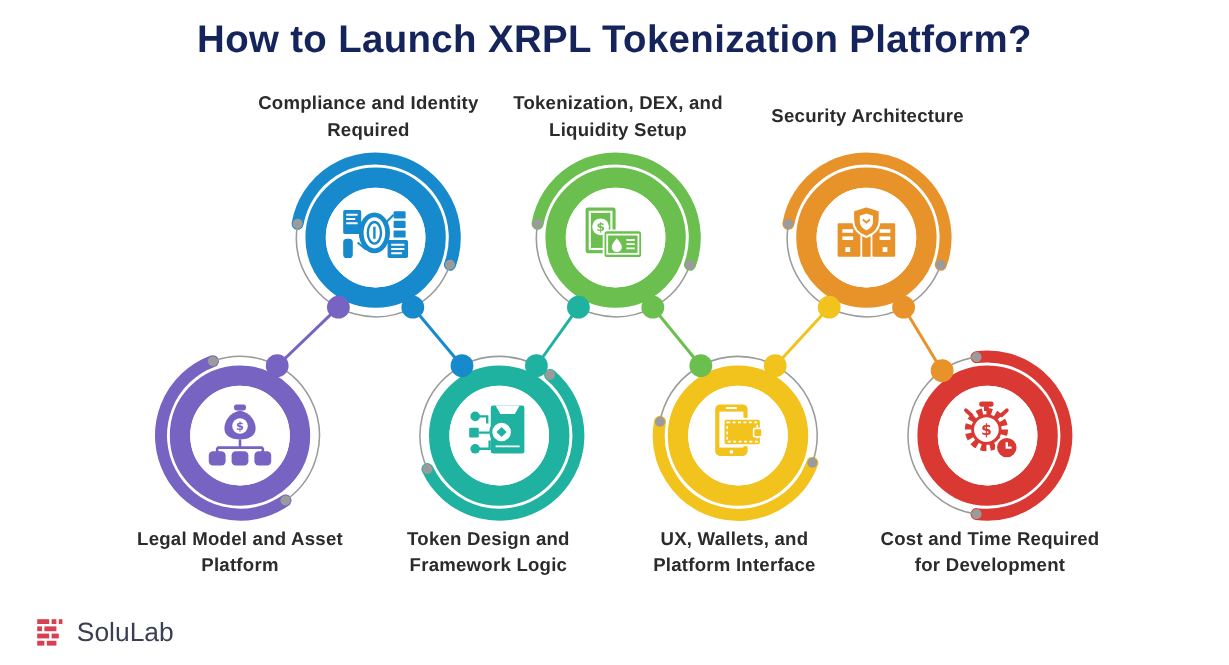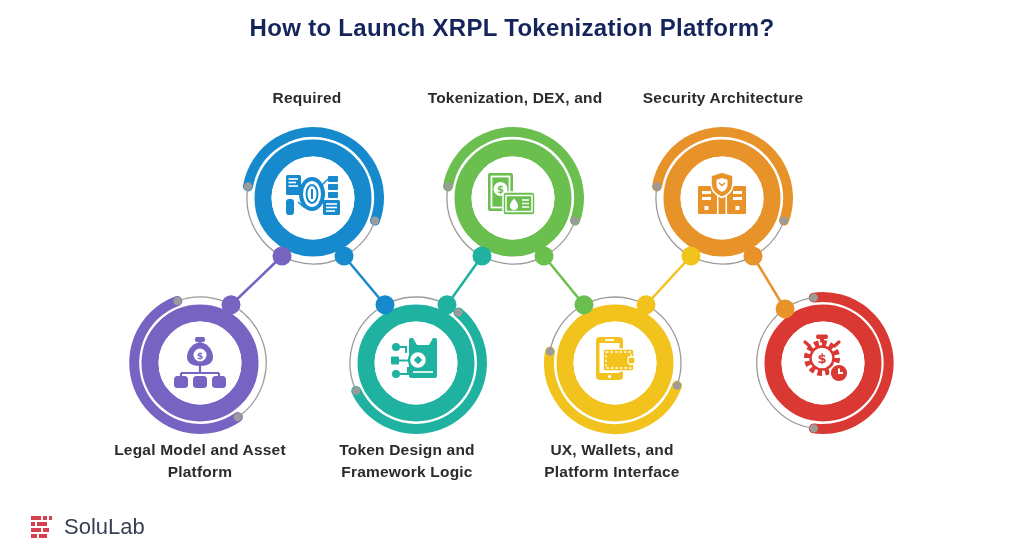--- a/index.html
+++ b/index.html
@@ -3,21 +3,21 @@
 <meta charset="utf-8">
 <style>
   html,body{margin:0;padding:0;background:#fff;}
   .canvas{
     position:relative;width:1024px;height:554px;overflow:hidden;
     background:var(--bg,#fff);
     font-family:"Liberation Sans",sans-serif;
   }
   .title{
     position:absolute;left:0;top:14px;width:1024px;text-align:center;
-    font-size:24px;font-weight:bold;letter-spacing:.3px;
+    font-size:32px;font-weight:bold;letter-spacing:.3px;
     color:var(--title-color,#16245c);
   }
   .connections{position:absolute;left:0;top:0;}
   .node{position:absolute;width:150px;height:150px;}
   .node svg{display:block;}
   .arc-main{stroke:var(--c);stroke-width:10;fill:none;stroke-linecap:round;}
   .arc-gray{stroke:var(--gray,#9b9b9b);stroke-width:1.3;fill:none;}
   .gdot{fill:var(--gray,#9b9b9b);}
   .ring{stroke:var(--c);stroke-width:17;fill:none;}
   .disc{fill:#fff;}
@@ -249,40 +249,46 @@
         <text class="glyph" x="74" y="74.5" font-size="13" fill="var(--c)">$</text>
         <circle cx="91" cy="85" r="9" fill="var(--c)" stroke="#fff" stroke-width="1.8"></circle>
         <path d="M91 80.5 v4.5 h4" stroke="#fff" stroke-width="2" fill="none"></path>
       </g>
       <circle class="cdot-l" cx="37.1" cy="20.9" r="9.5"></circle>
         <circle class="cdot-r" cx="106" cy="16.7" r="9.5"></circle>
     </svg>
   </div>
 
   <div class="label" style="left:177px;top:74px">
+    <span>Compliance and Identity</span>
       <span>Required</span>
   </div>
   <div class="label" style="left:385px;top:74px">
     <span>Tokenization, DEX, and</span>
+      <span>Liquidity Setup</span>
   </div>
   <div class="label" style="left:593px;top:74px">
     <span>Security Architecture</span>
       <span></span>
   </div>
   <div class="label" style="left:70px;top:437px">
     <span>Legal Model and Asset</span>
       <span>Platform</span>
   </div>
   <div class="label" style="left:277px;top:437px">
     <span>Token Design and</span>
       <span>Framework Logic</span>
   </div>
   <div class="label" style="left:482px;top:437px">
     <span>UX, Wallets, and</span>
       <span>Platform Interface</span>
+  </div>
+  <div class="label" style="left:695px;top:437px">
+    <span>Cost and Time Required</span>
+      <span>for Development</span>
   </div>
 
   <div class="footer">
     <svg class="logo-glyph" width="26" height="26" viewBox="0 0 26 26">
       <rect x="1" y="2" width="10" height="4"></rect>
         <rect x="13" y="2" width="4" height="4"></rect>
         <rect x="19" y="2" width="3" height="4"></rect>
       <rect x="1" y="8" width="4" height="4"></rect>
         <rect x="7" y="8" width="10" height="4"></rect>
       <rect x="1" y="14" width="10" height="4"></rect>

